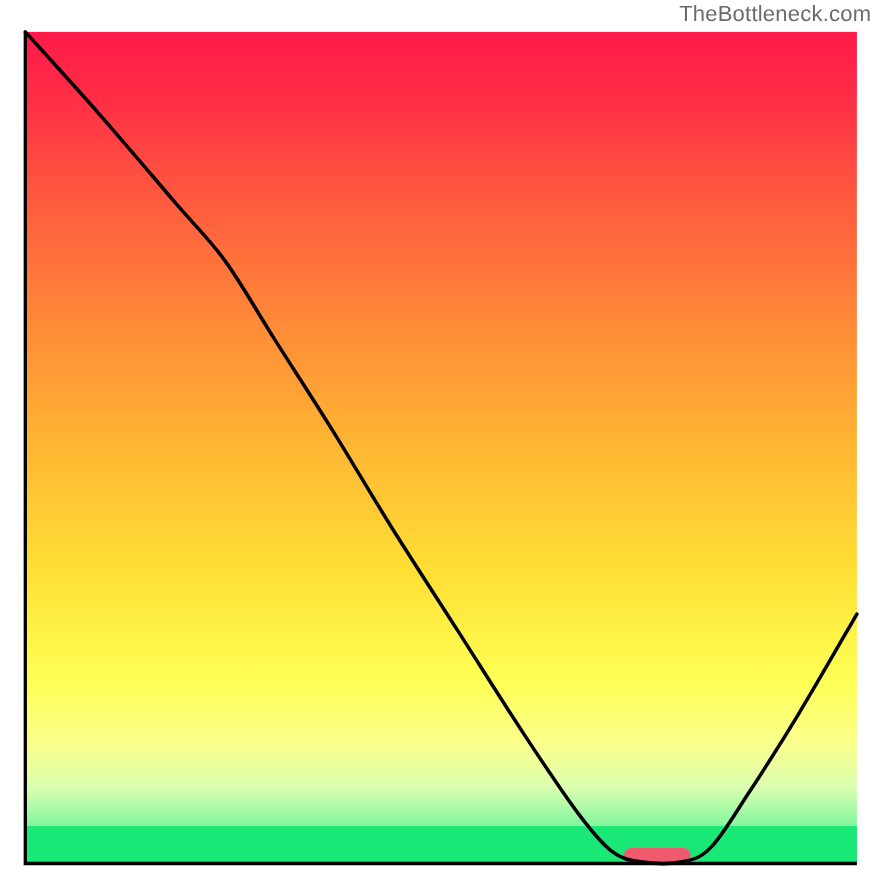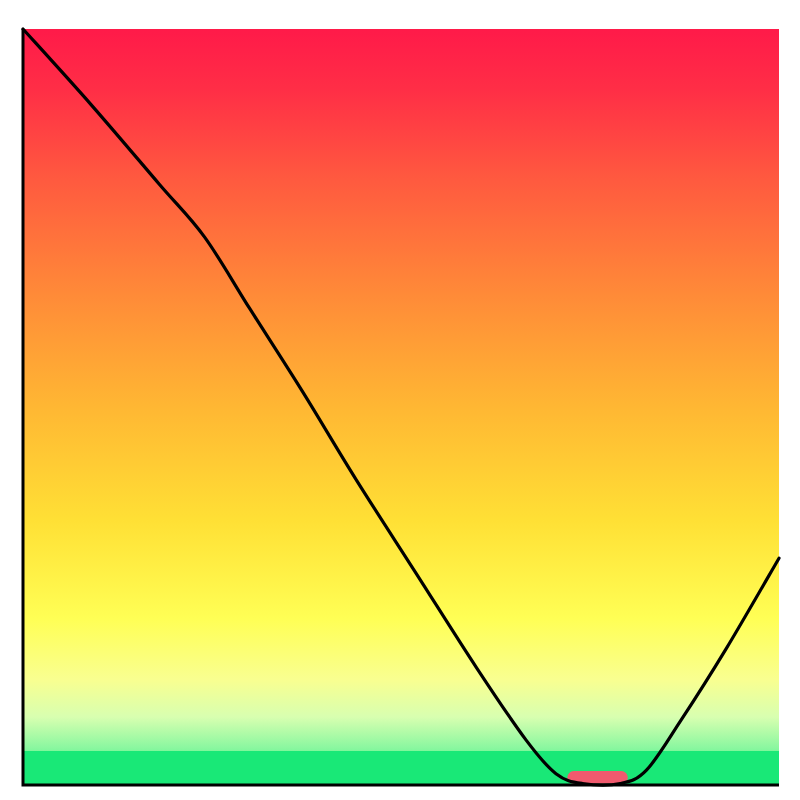--- a/index.html
+++ b/index.html
@@ -27,20 +27,21 @@
   svg.plot {
     position: absolute;
     top: 0;
     left: 0;
   }
 </style>
 </head>
 <body>
 
 <div class="frame">
+  <div class="watermark">TheBottleneck.com</div>
   <svg class="plot" width="800" height="800" viewBox="0 0 800 800">
       <defs>
         <linearGradient id="bgGrad" x1="0" y1="0" x2="0" y2="1">
           <stop offset="0.0%" stop-color="#ff1a49"></stop>
           <stop offset="8.0%" stop-color="#ff2e46"></stop>
           <stop offset="20.0%" stop-color="#ff5a3f"></stop>
           <stop offset="35.0%" stop-color="#ff8a38"></stop>
           <stop offset="50.0%" stop-color="#ffb733"></stop>
           <stop offset="65.0%" stop-color="#ffe035"></stop>
           <stop offset="78.0%" stop-color="#ffff55"></stop>

